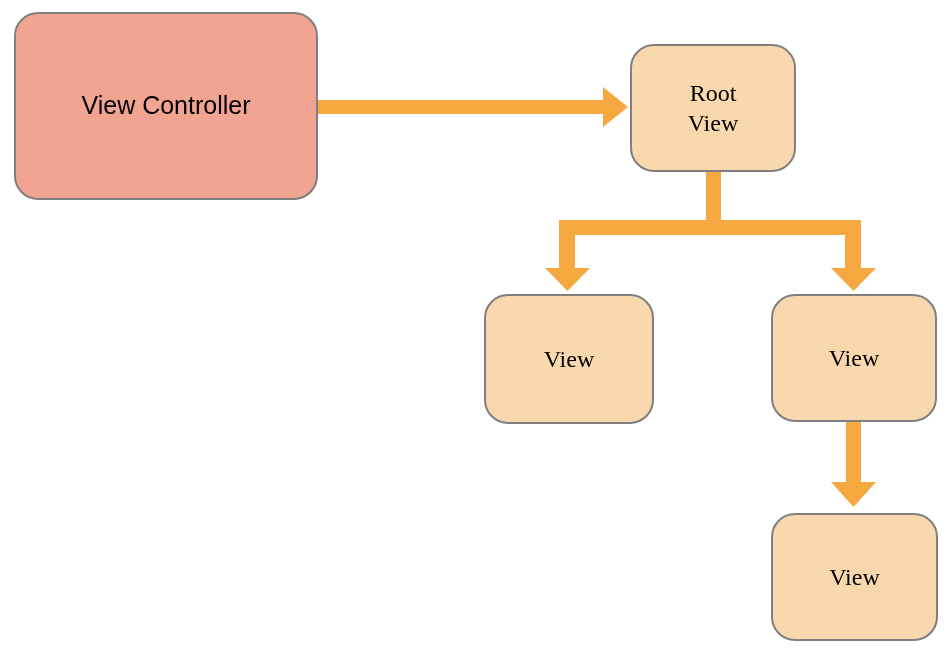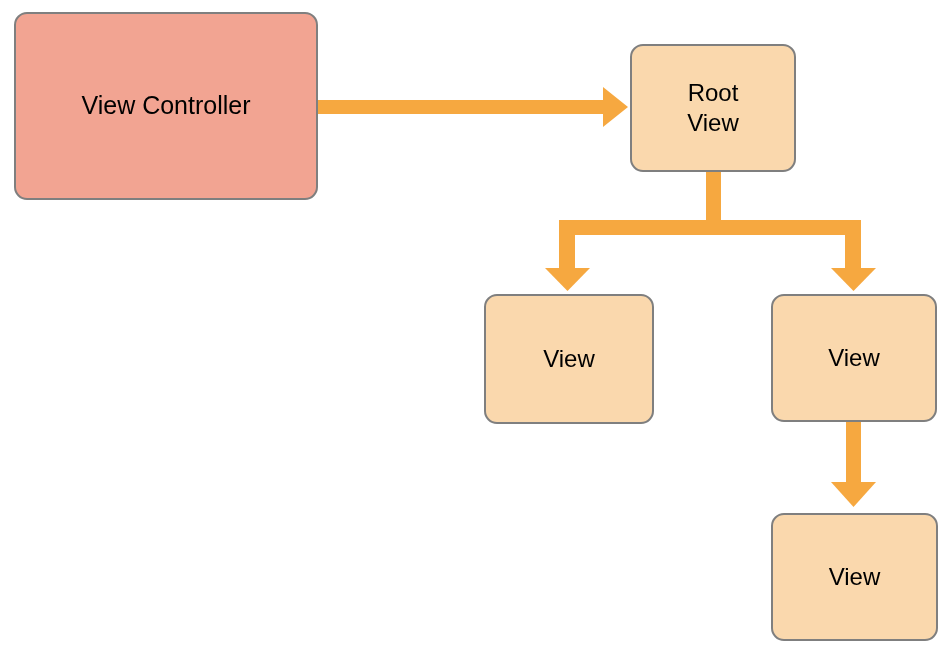--- a/index.html
+++ b/index.html
@@ -27,32 +27,33 @@
     left: 0; top: 0;
     width: 950px; height: 655px;
   }
   .node {
     position: absolute;
     display: flex;
     align-items: center;
     justify-content: center;
     text-align: center;
     border: 2px solid var(--border);
-    border-radius: 13px;
+    border-radius: 24px;
     color: var(--text);
   }
   .node-controller {
     left: 14px; top: 12px;
     width: 304px; height: 188px;
     background: var(--controller-fill);
     font-size: 25px;
   }
   .node-view {
     background: var(--view-fill);
     font-size: 24px;
+    font-family: Liberation Serif, serif;
   }
   .node-root   { left: 630px; top: 44px;  width: 166px; height: 128px; }
   .node-left   { left: 484px; top: 294px; width: 170px; height: 130px; }
   .node-right  { left: 771px; top: 294px; width: 166px; height: 128px; }
   .node-bottom { left: 771px; top: 513px; width: 167px; height: 128px; }
   .node-label {
     white-space: pre-line;
     line-height: 1.25;
   }
 </style>

